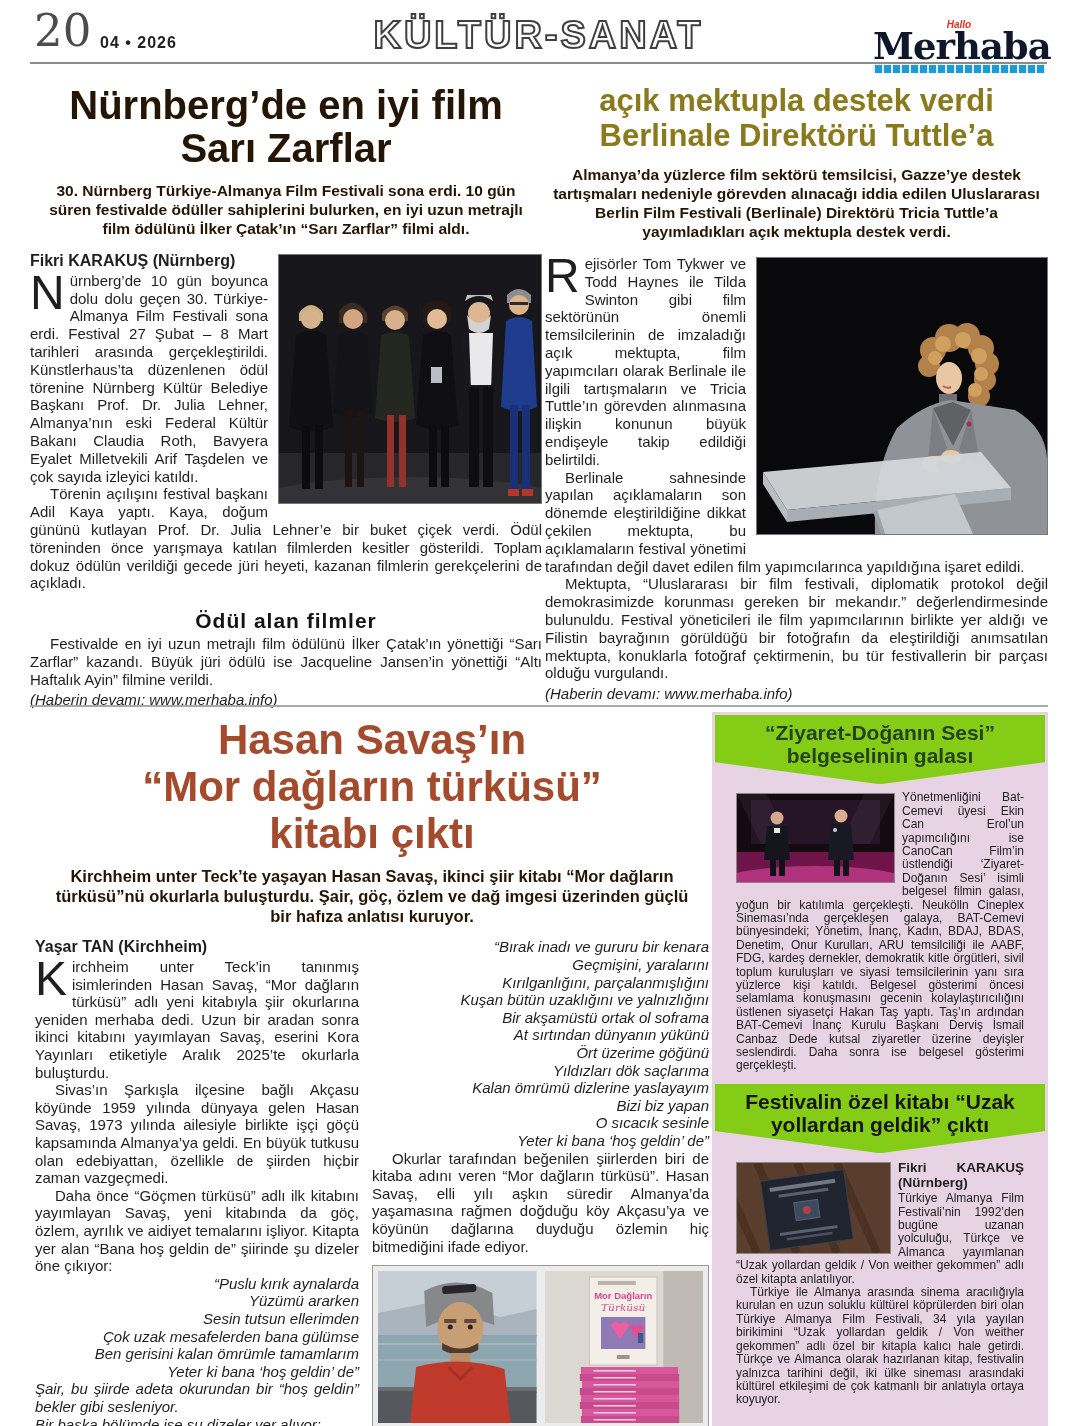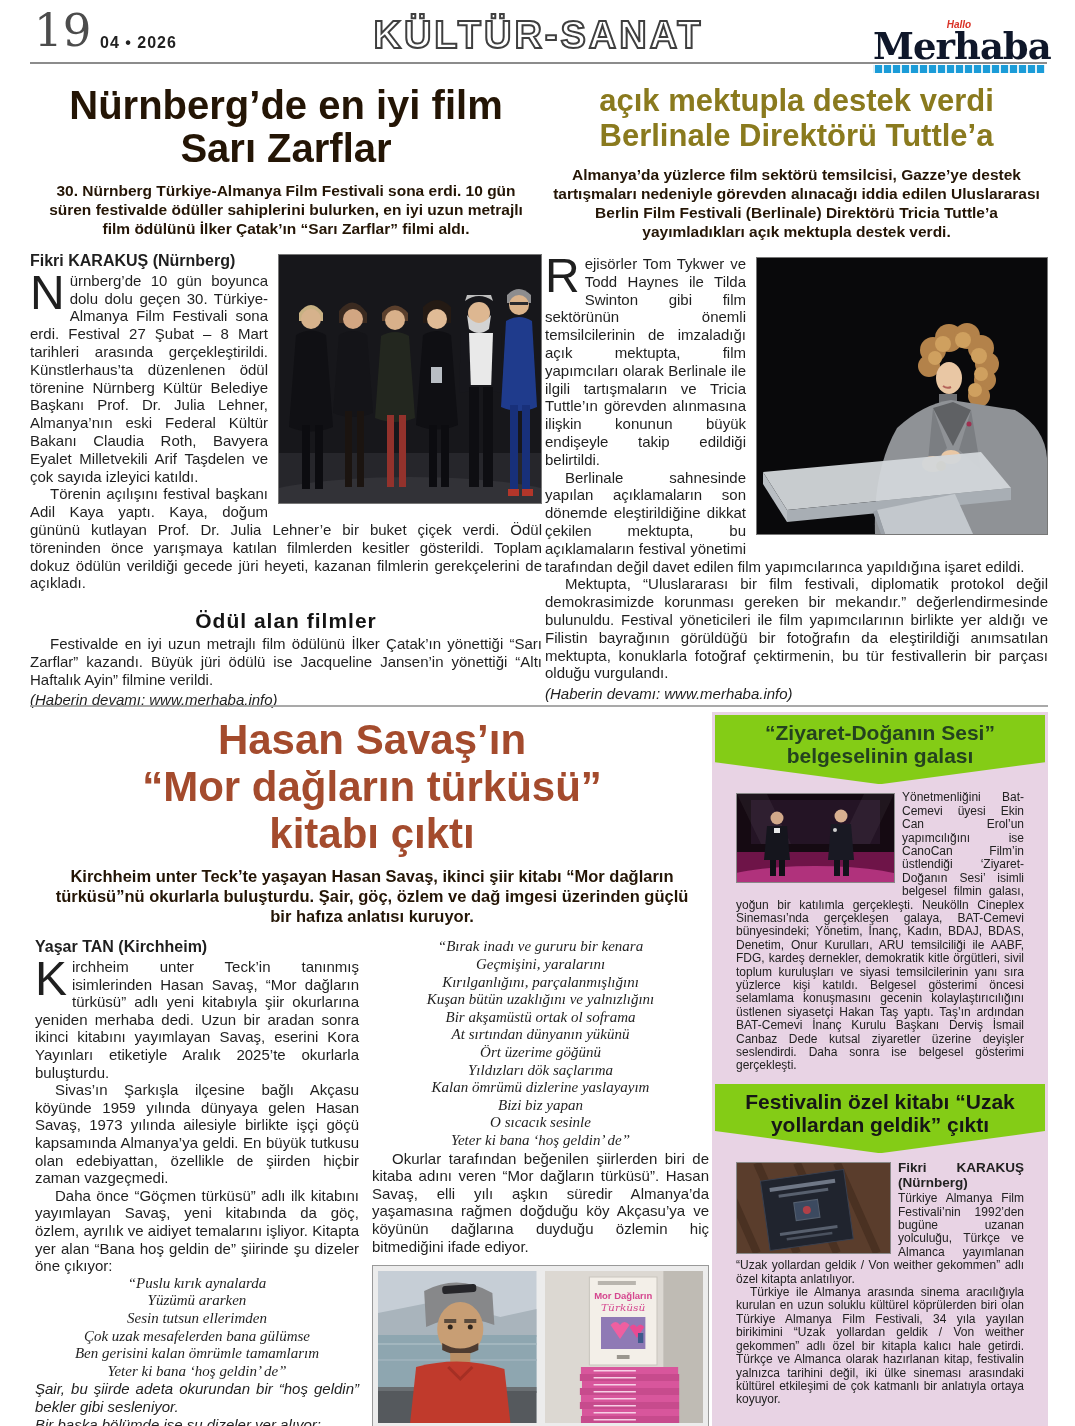--- a/index.html
+++ b/index.html
@@ -45,21 +45,21 @@
   
   .mid-rule{position:absolute;left:30px;top:705px;width:1018px;height:2px;background:#a9a9a9;}
   
   .art-mid{position:absolute;left:35px;top:712px;width:674px;}
   .a3-title{text-align:center;font-weight:800;font-size:42px;line-height:1.12;color:#a44b2d;margin-top:4px;}
   .a3-sub{width:642px;margin:9px auto 0;text-align:center;font-weight:bold;font-size:16.5px;
           line-height:1.22;color:#241505;}
   .cols{display:flex;gap:13px;margin-top:12px;}
   .col1{width:324px;font-size:15px;line-height:17.6px;text-align:justify;}
   .col2{width:337px;font-size:15px;line-height:17.6px;text-align:justify;}
-  .poem{font-style:italic;white-space:pre-line;text-align:center;font-family:Liberation Serif, serif;}
+  .poem{font-style:italic;white-space:pre-line;text-align:right;}
   .it{font-style:italic;}
   .photo-pair{margin-top:10px;border:1px solid #999;background:#ececec;padding:5px;
               display:flex;gap:8px;height:152px;}
   .photo-pair svg{height:100%;}
   
   .sidebar{position:absolute;left:712px;top:712px;width:336px;height:714px;
            background:#e8d3e4;overflow:hidden;}
   .banner{margin:3px 3px 7px;background:#84cc16;text-align:center;font-weight:800;
           font-size:21px;line-height:1.08;padding:7px 4px 17px;
           clip-path:polygon(0 0,100% 0,100% 68%,50% 100%,0 68%);}
@@ -70,21 +70,21 @@
   .ph-gala{float:left;width:157px;height:88px;margin:2px 7px 3px 0;border:1px solid #888;}
   .ph-bookdark{float:left;width:153px;height:90px;margin:2px 7px 3px 0;border:1px solid #888;}
   .sb-byline{font-weight:bold;font-size:13.5px;line-height:15px;margin-bottom:2px;}
 </style>
 </head>
 <body>
 
 <div class="page">
 
   <div class="hdr">
-    <div class="pagenum">19</div>
+    <div class="pagenum">20</div>
     <div class="hdr-date">04 • 2026</div>
     <div class="section-name">KÜLTÜR-SANAT</div>
     <div class="logo">
       <div class="hallo">Hallo</div>
       <div class="logo-main">Merhaba</div>
       <div class="logo-bar"></div>
     </div>
   </div>
   <div class="hdr-rule"></div>
 

